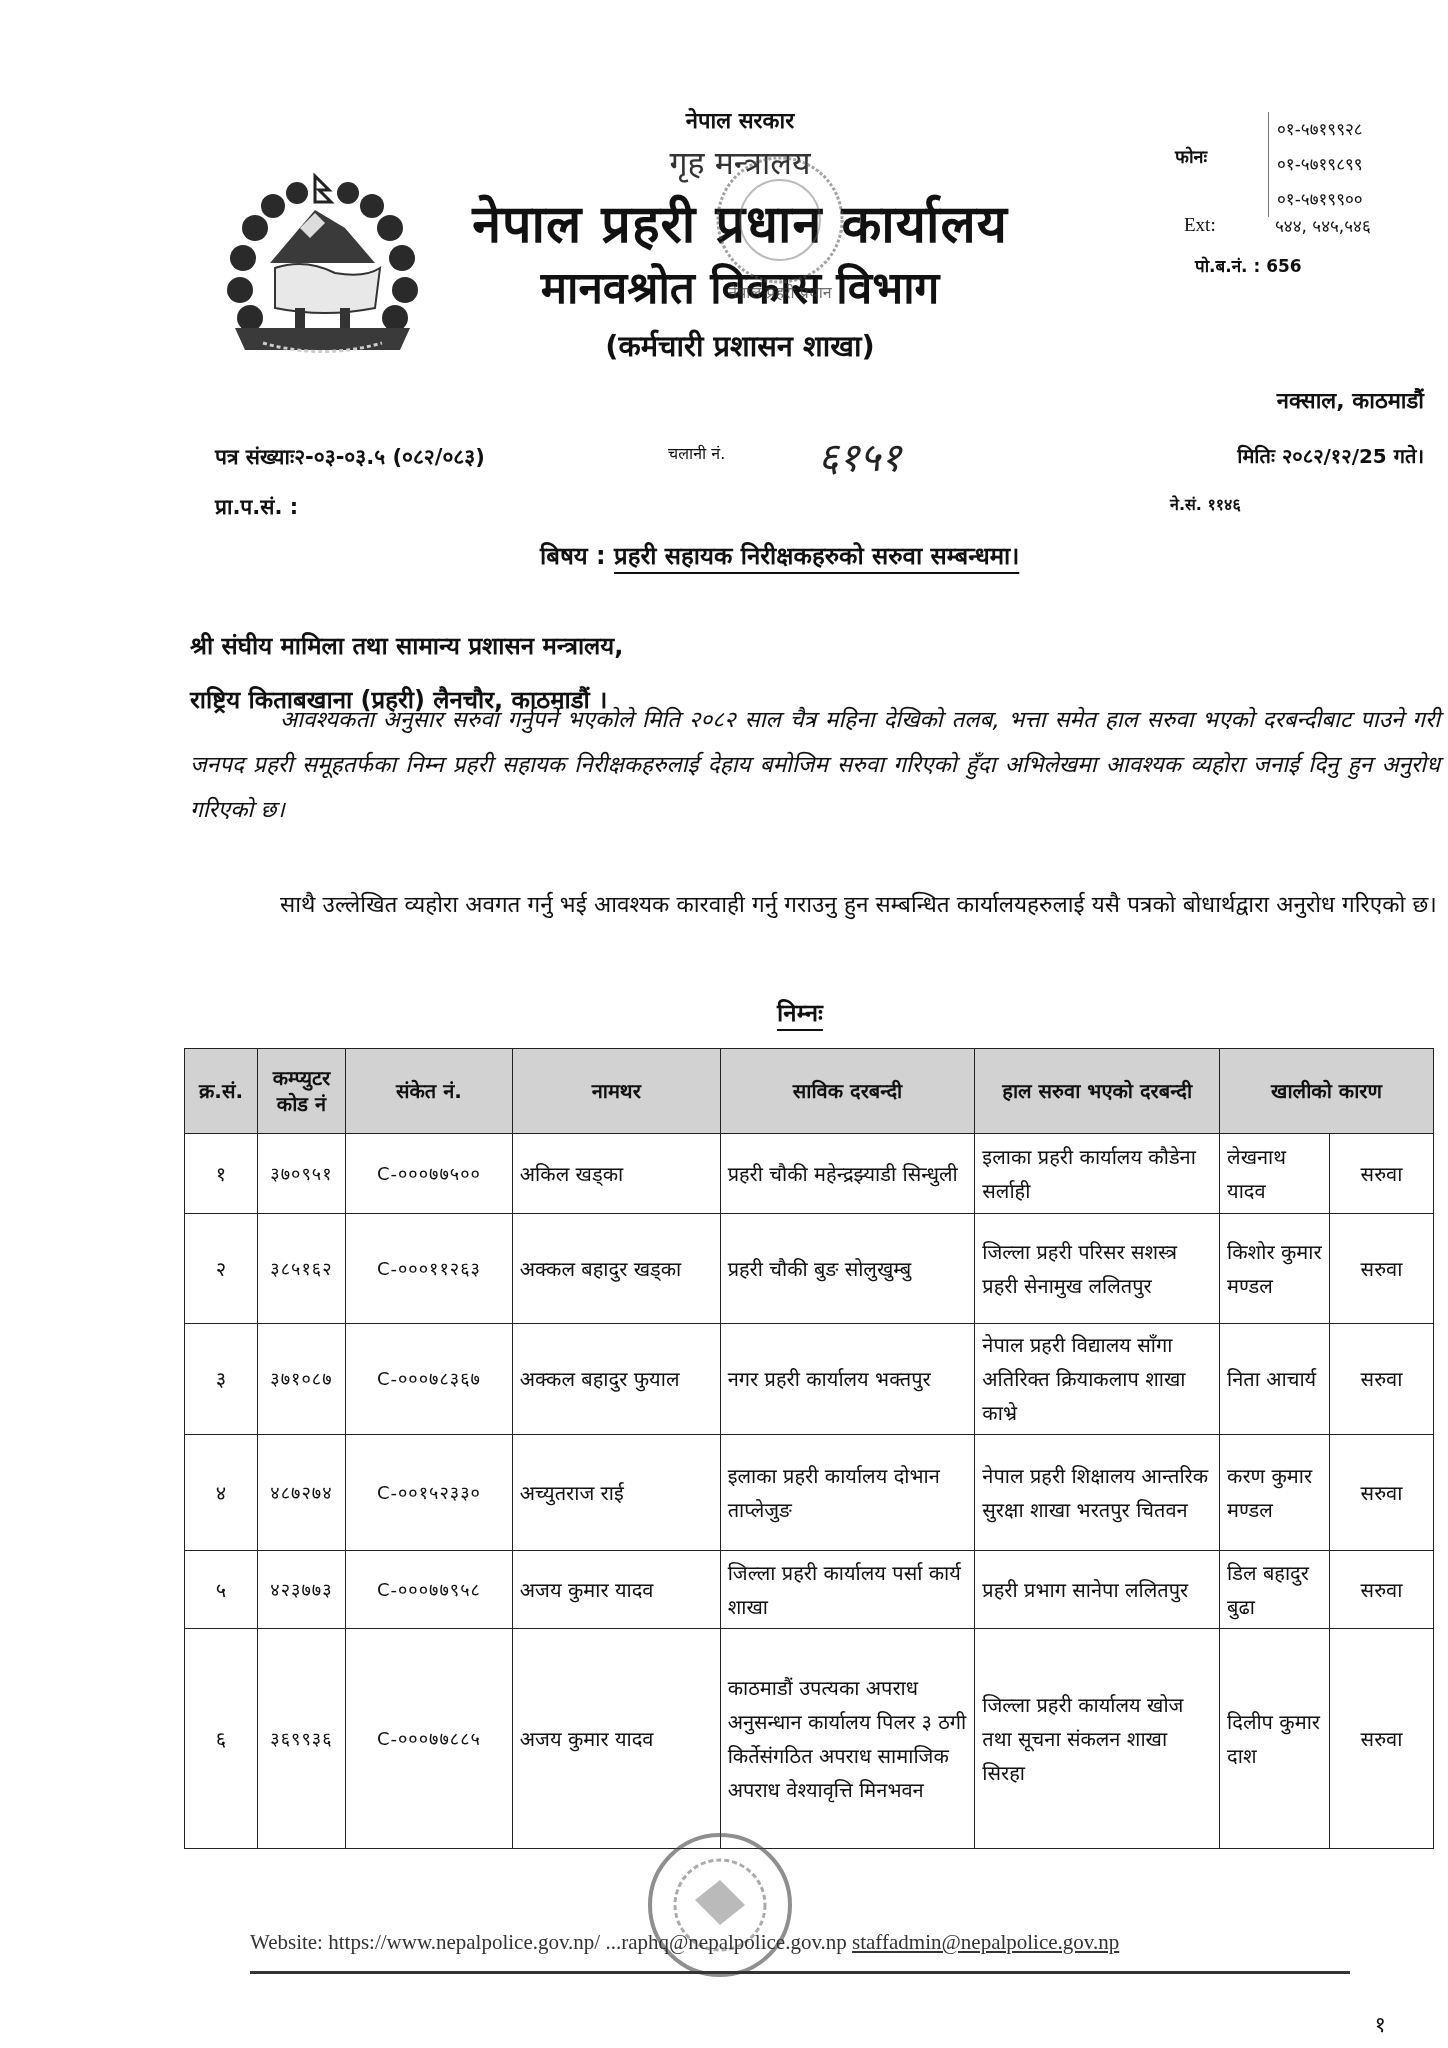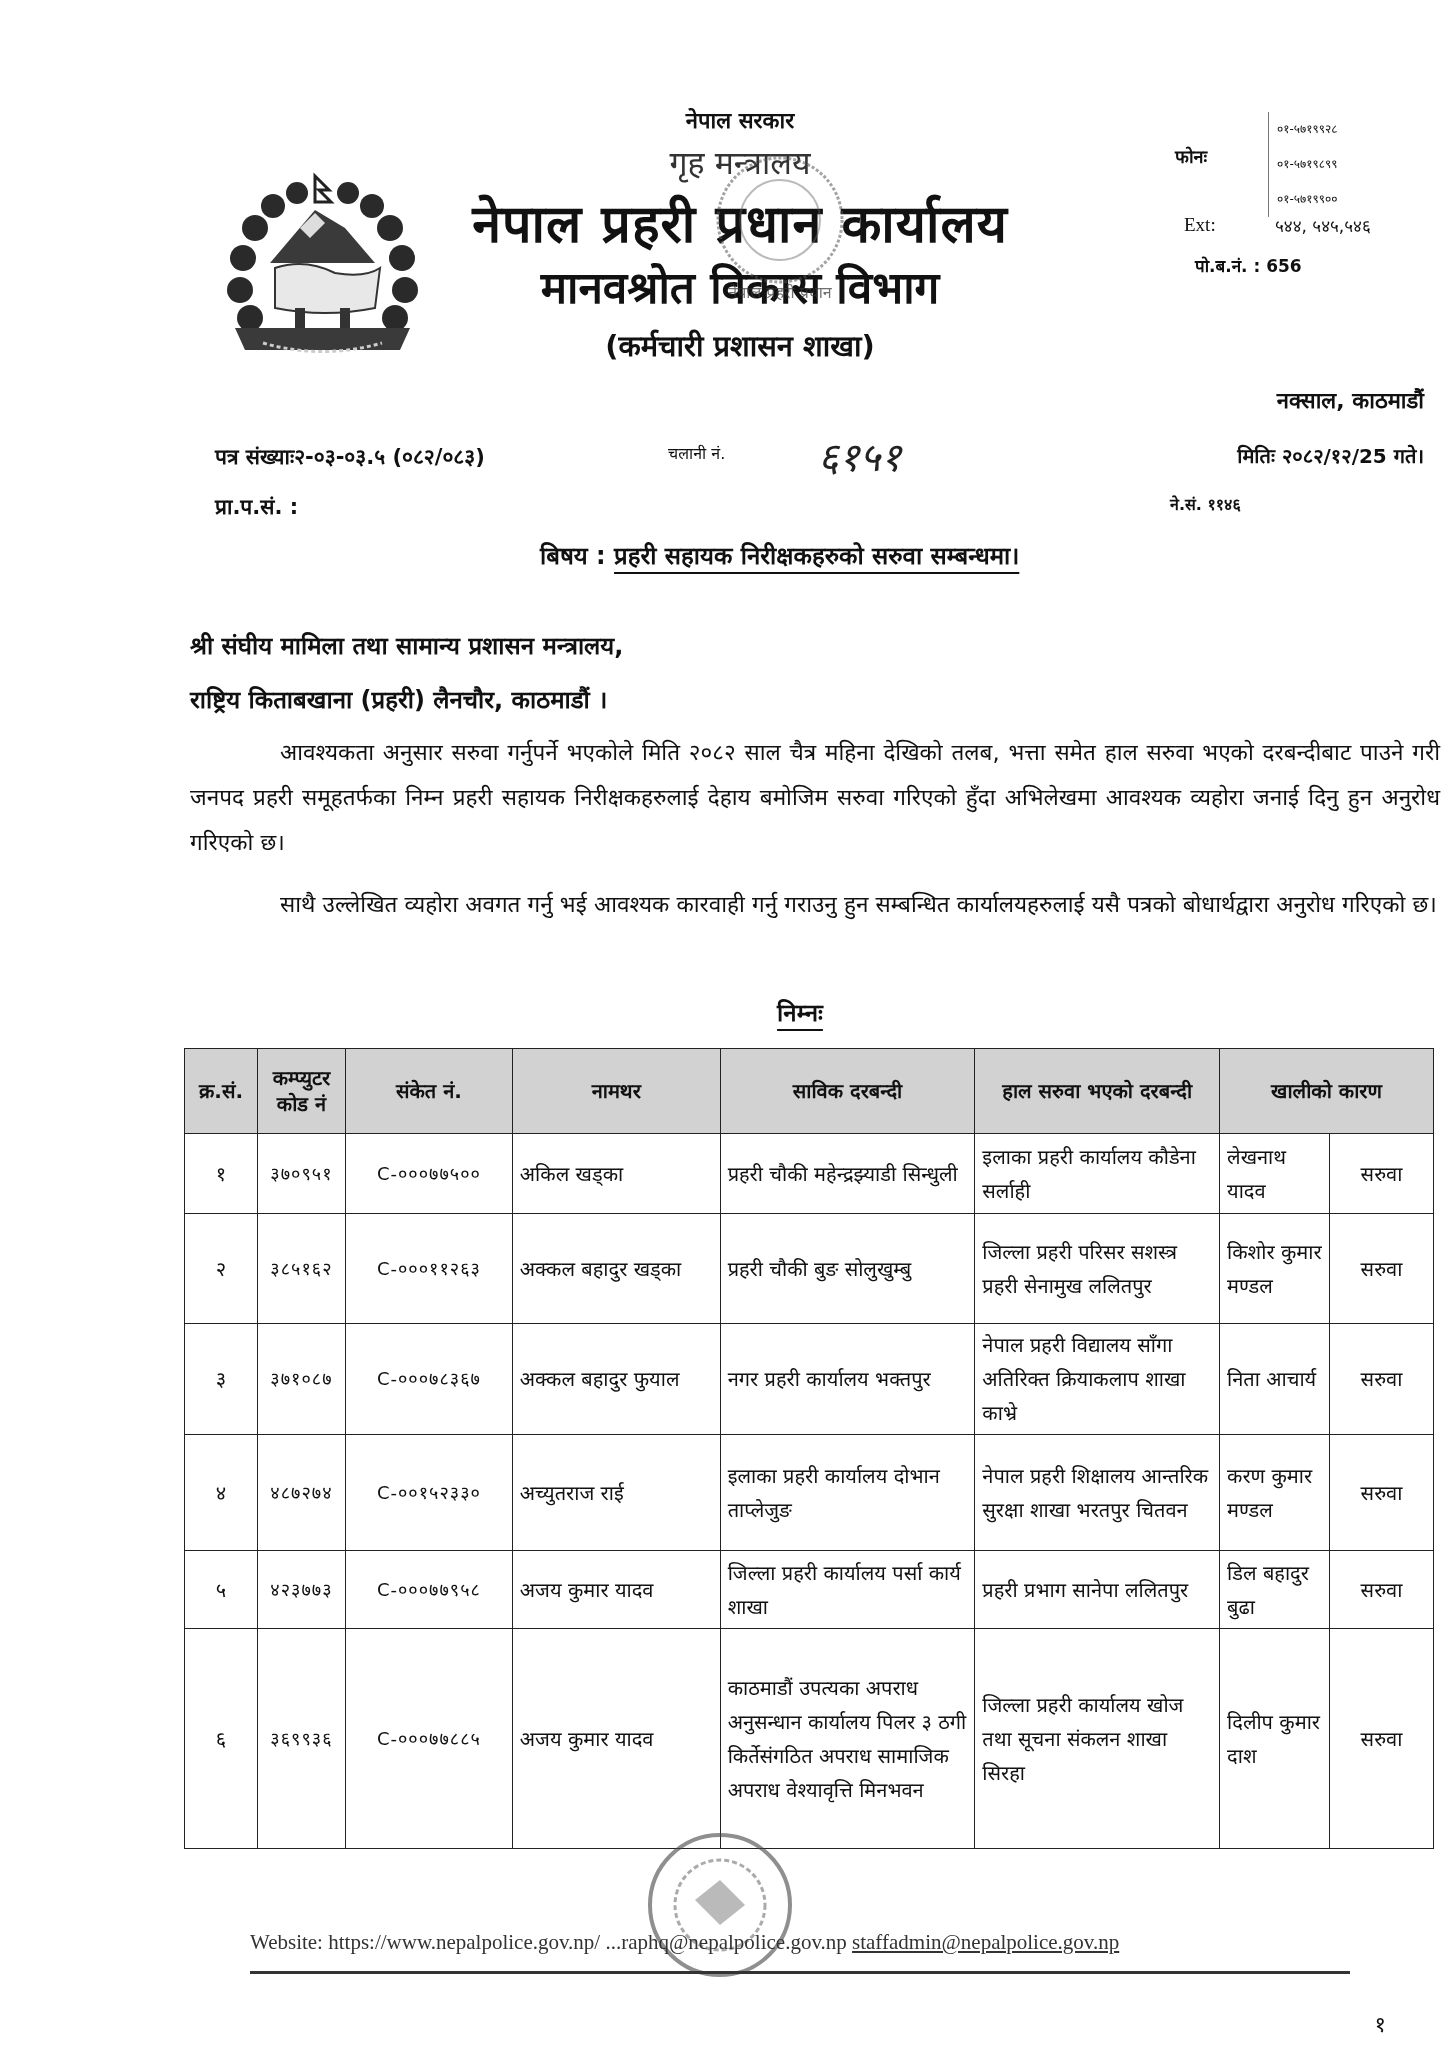--- a/index.html
+++ b/index.html
@@ -13,39 +13,39 @@
   #emblem { left: 215px; top: 168px; width: 215px; height: 200px; }
   
   .hc { text-align: center; left: 380px; width: 720px; }
   #gov { top: 104px; font-size: 22px; font-weight: bold; }
   #ministry { top: 140px; font-size: 32px; color: #333; }
   #office { top: 186px; font-size: 52px; font-weight: 900; letter-spacing: 1px; }
   #dept { top: 256px; font-size: 44px; font-weight: 900; }
   #branch { top: 325px; font-size: 29px; font-weight: bold; }
   #phone-label { left: 1175px; top: 144px; font-weight: bold; font-size: 18px; }
   #phones { left: 1268px; top: 112px; border-left: 1.5px solid #777; padding-left: 8px; }
-  #phones div { font-size: 12px; line-height: 35px; }
+  #phones div { font-size: 17px; line-height: 35px; }
   #ext-label { left: 1184px; top: 214px; font-family: "Liberation Serif", serif; font-size: 19px; }
   #ext-value { left: 1275px; top: 214px; font-size: 17px; }
   #pobox { left: 1195px; top: 254px; font-size: 17px; font-weight: bold; }
   #address { right: 24px; top: 384px; font-size: 22px; font-weight: bold; }
   
   #ref-no { left: 215px; top: 442px; font-size: 21px; font-weight: bold; }
   #dispatch-label { left: 668px; top: 442px; font-size: 16px; font-weight: normal; }
   #dispatch-value { left: 818px; top: 428px; font-size: 40px; font-family: "DejaVu Serif", serif; font-style: italic; color: #222; }
   #date { right: 24px; top: 442px; font-size: 20px; font-weight: bold; }
   #prev-ref { left: 215px; top: 492px; font-size: 21px; font-weight: bold; }
   #nepal-sambat { left: 1170px; top: 493px; font-size: 16px; font-weight: bold; }
   #subject { left: 540px; top: 538px; font-size: 24px; font-weight: bold; }
   #subject .u { text-decoration: underline; text-underline-offset: 8px; }
   
   #addr1 { left: 190px; top: 628px; font-size: 24px; font-weight: bold; }
   #addr2 { left: 190px; top: 682px; font-size: 24px; font-weight: bold; }
   .para { left: 190px; width: 1250px; font-size: 22.5px; line-height: 45px; text-align: justify; }
-  #para1 { top: 730px; text-indent: 90px; }
+  #para1 { top: 697px; text-indent: 90px; font-style: italic; }
   #para2 { top: 882px; text-indent: 90px; }
   #nimna { left: 700px; top: 995px; width: 200px; text-align: center; font-size: 24px; font-weight: bold; text-decoration: underline; text-underline-offset: 8px; }
   
   #transfer-table { left: 184px; top: 1048px; border-collapse: collapse; width: 1250px; }
   #transfer-table th, #transfer-table td {
     border: 1.6px solid #222; font-size: 20px; padding: 4px 7px; vertical-align: middle;
   }
   #transfer-table th { background: #d2d2d2; font-weight: bold; text-align: center; height: 76px; line-height: 26px; }
   #transfer-table td { line-height: 34px; text-align: left; }
   #transfer-table td.c { text-align: center; }

